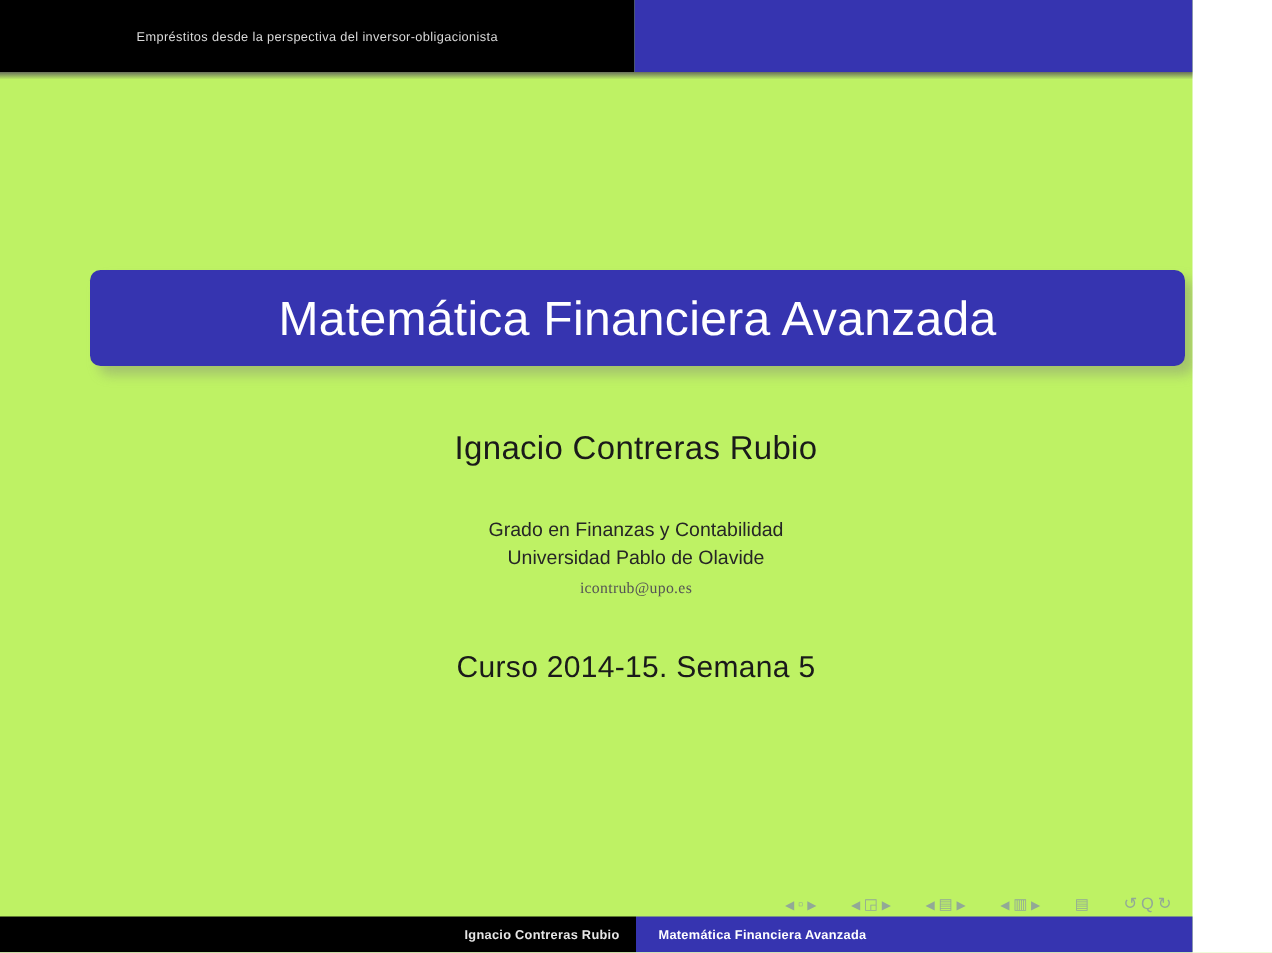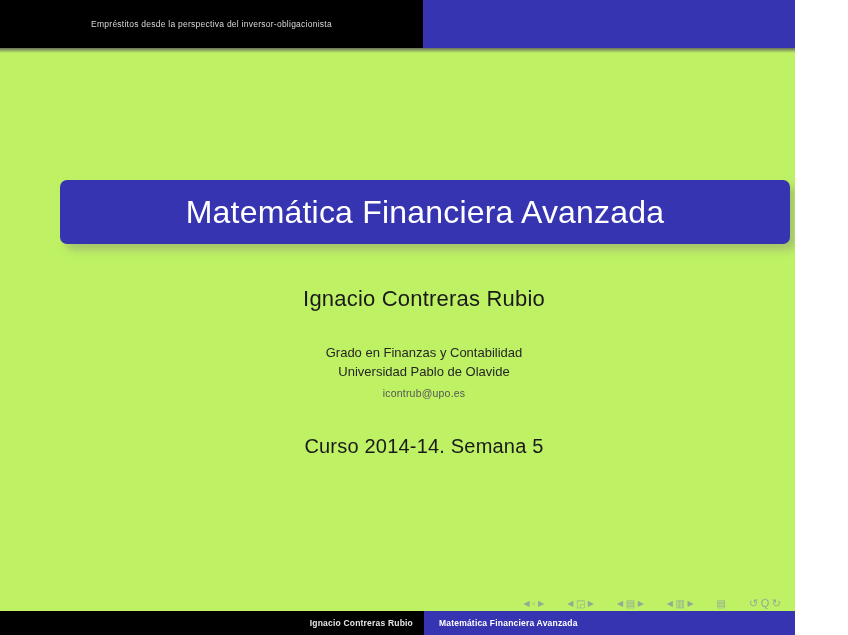--- a/index.html
+++ b/index.html
@@ -111,21 +111,21 @@
   }
   .institute {
     margin-top: 32px;
     font-size: 13px;
     font-weight: 400;
     line-height: 1.45;
     color: #262626;
   }
   .email {
     margin-top: 5px;
-    font-family: Liberation Sans, sans-serif;
+    font-family: Liberation Serif, serif;
     font-size: 10.5px;
     color: #555555;
     letter-spacing: 0.2px;
   }
   .course {
     margin-top: 36px;
     font-size: 20px;
     font-weight: 400;
     letter-spacing: 0.2px;
     color: #1a1a1a;
@@ -231,21 +231,21 @@
   <div class="center-stack">
     <div class="author">Ignacio Contreras Rubio</div>
 
     <div class="institute">
       <div>Grado en Finanzas y Contabilidad</div>
       <div>Universidad Pablo de Olavide</div>
     </div>
 
     <div class="email">icontrub@upo.es</div>
 
-    <div class="course">Curso 2014-14. Semana 5</div>
+    <div class="course">Curso 2014-15. Semana 5</div>
   </div>
 
   <div class="navsyms">
 
     <span class="nav-group">
       <span class="nav-arrow">◀</span>
       <span class="nav-glyph">▫</span>
       <span class="nav-arrow">▶</span>
     </span>
 

